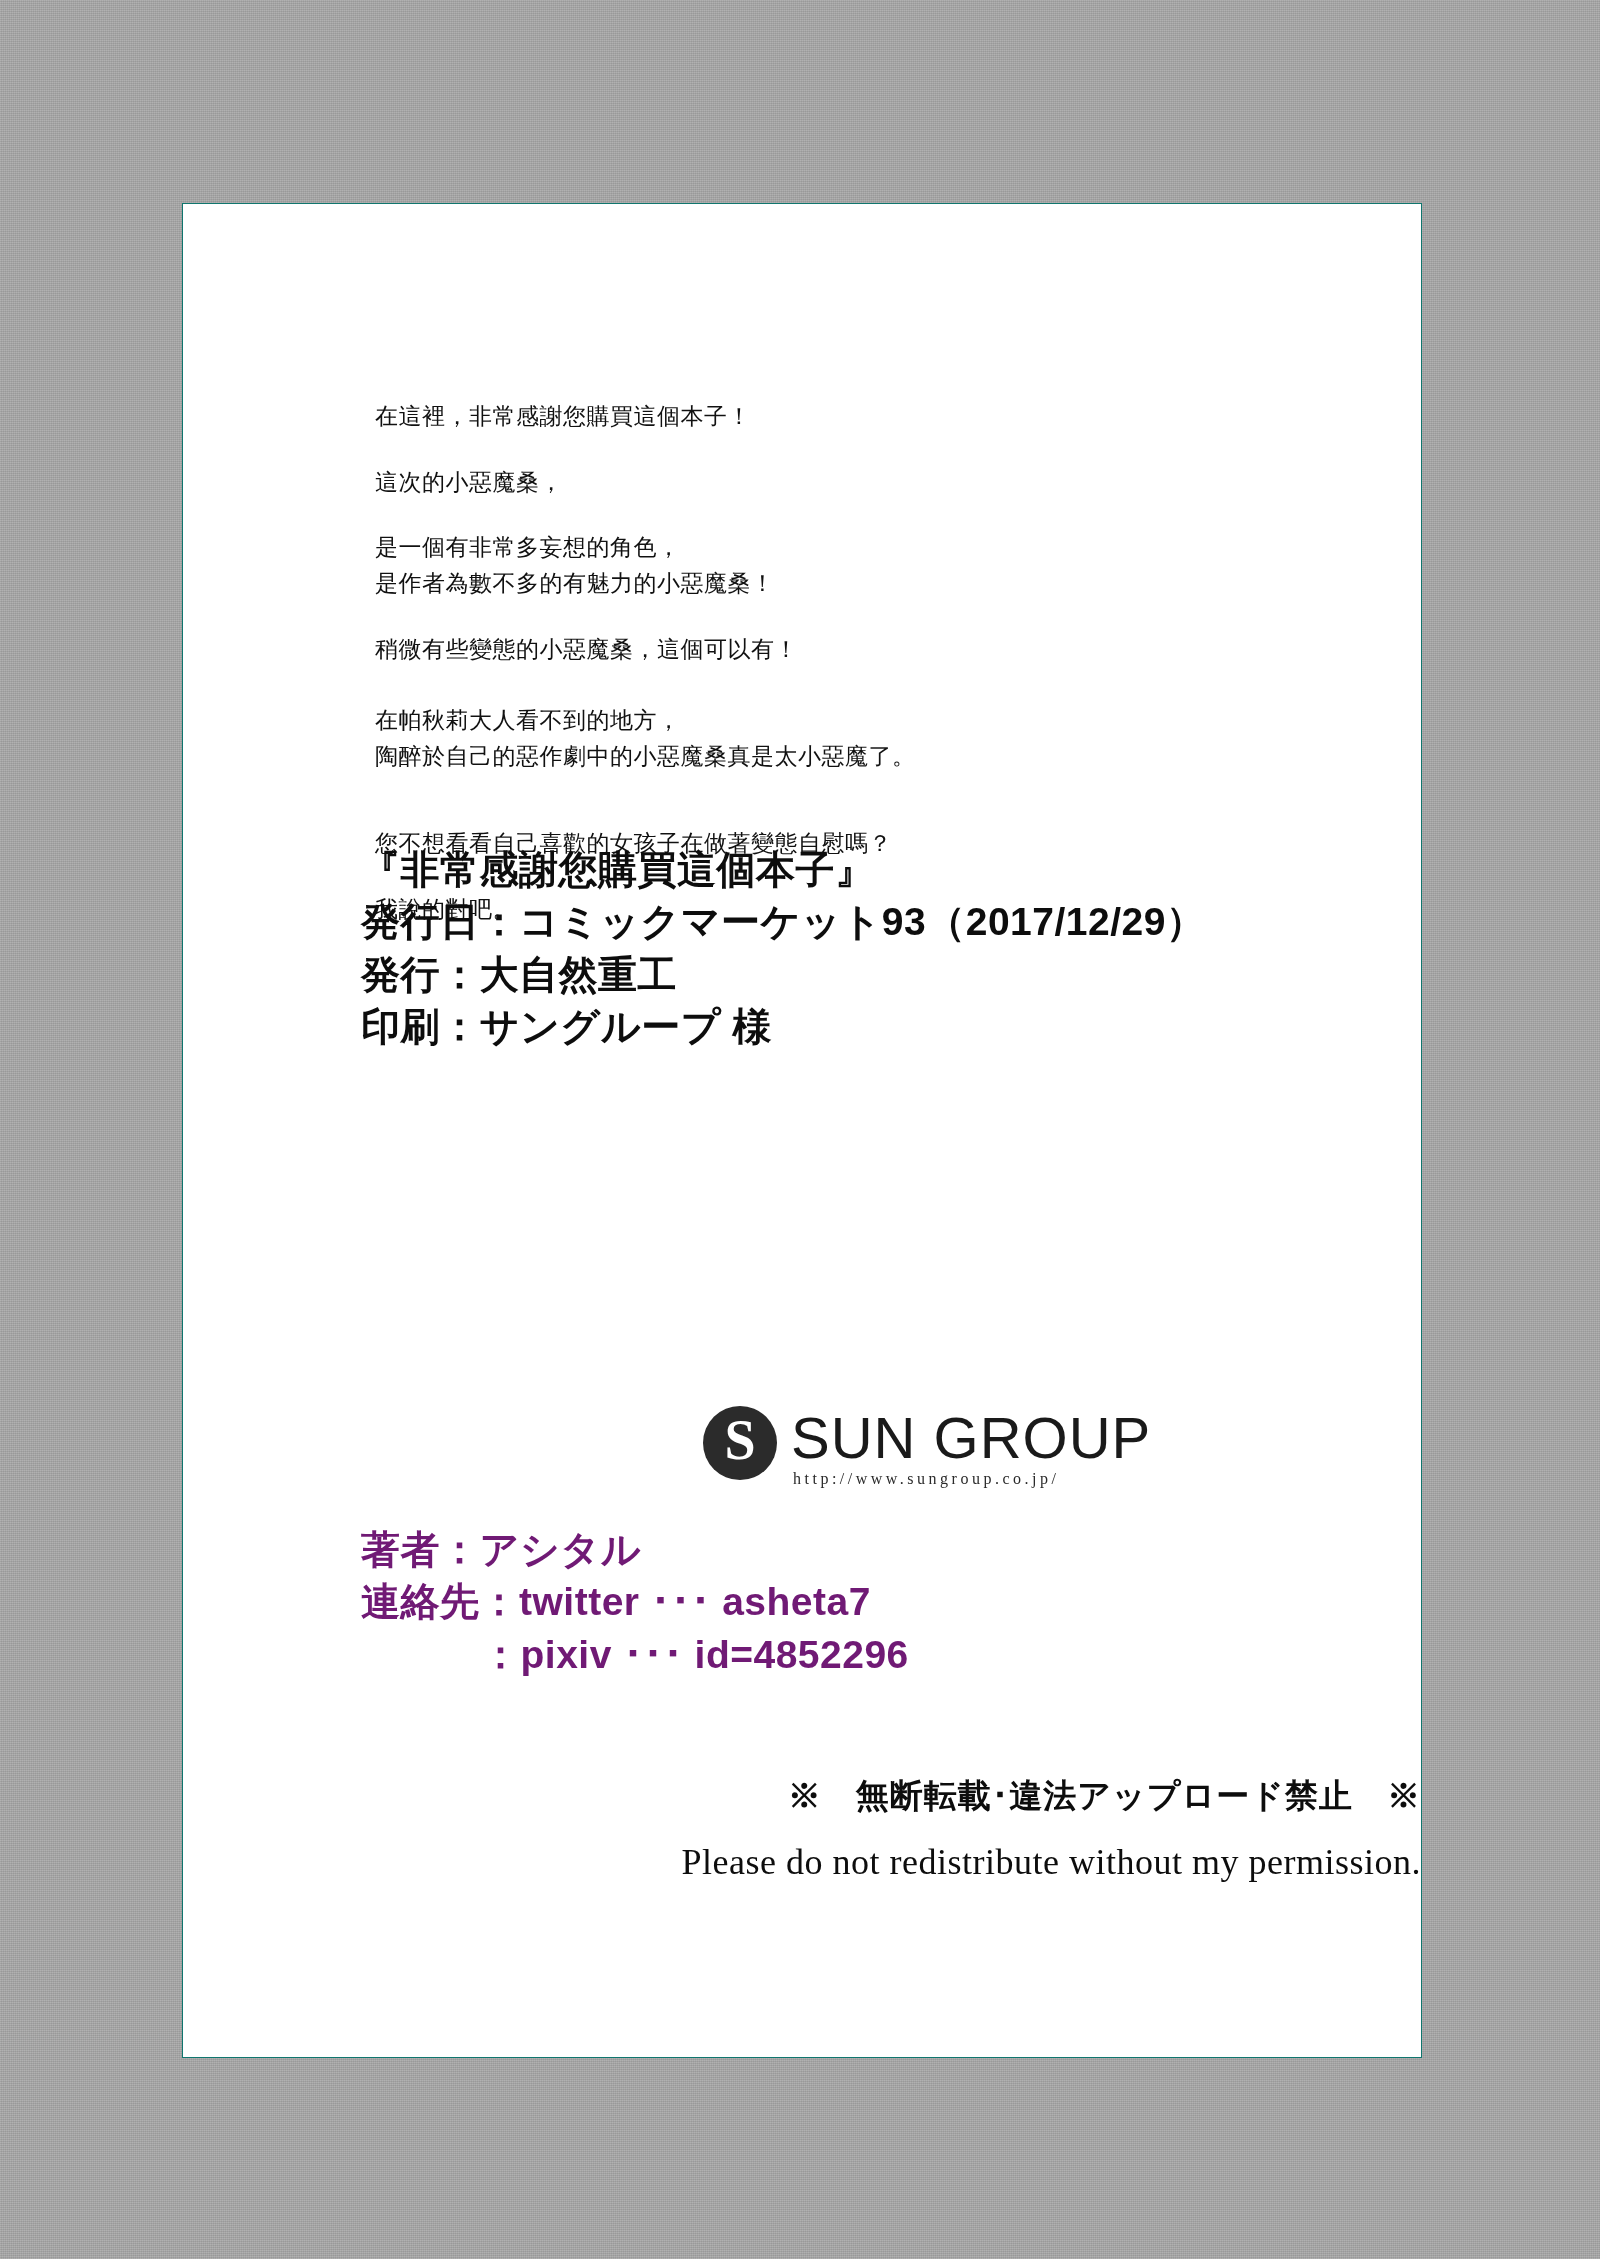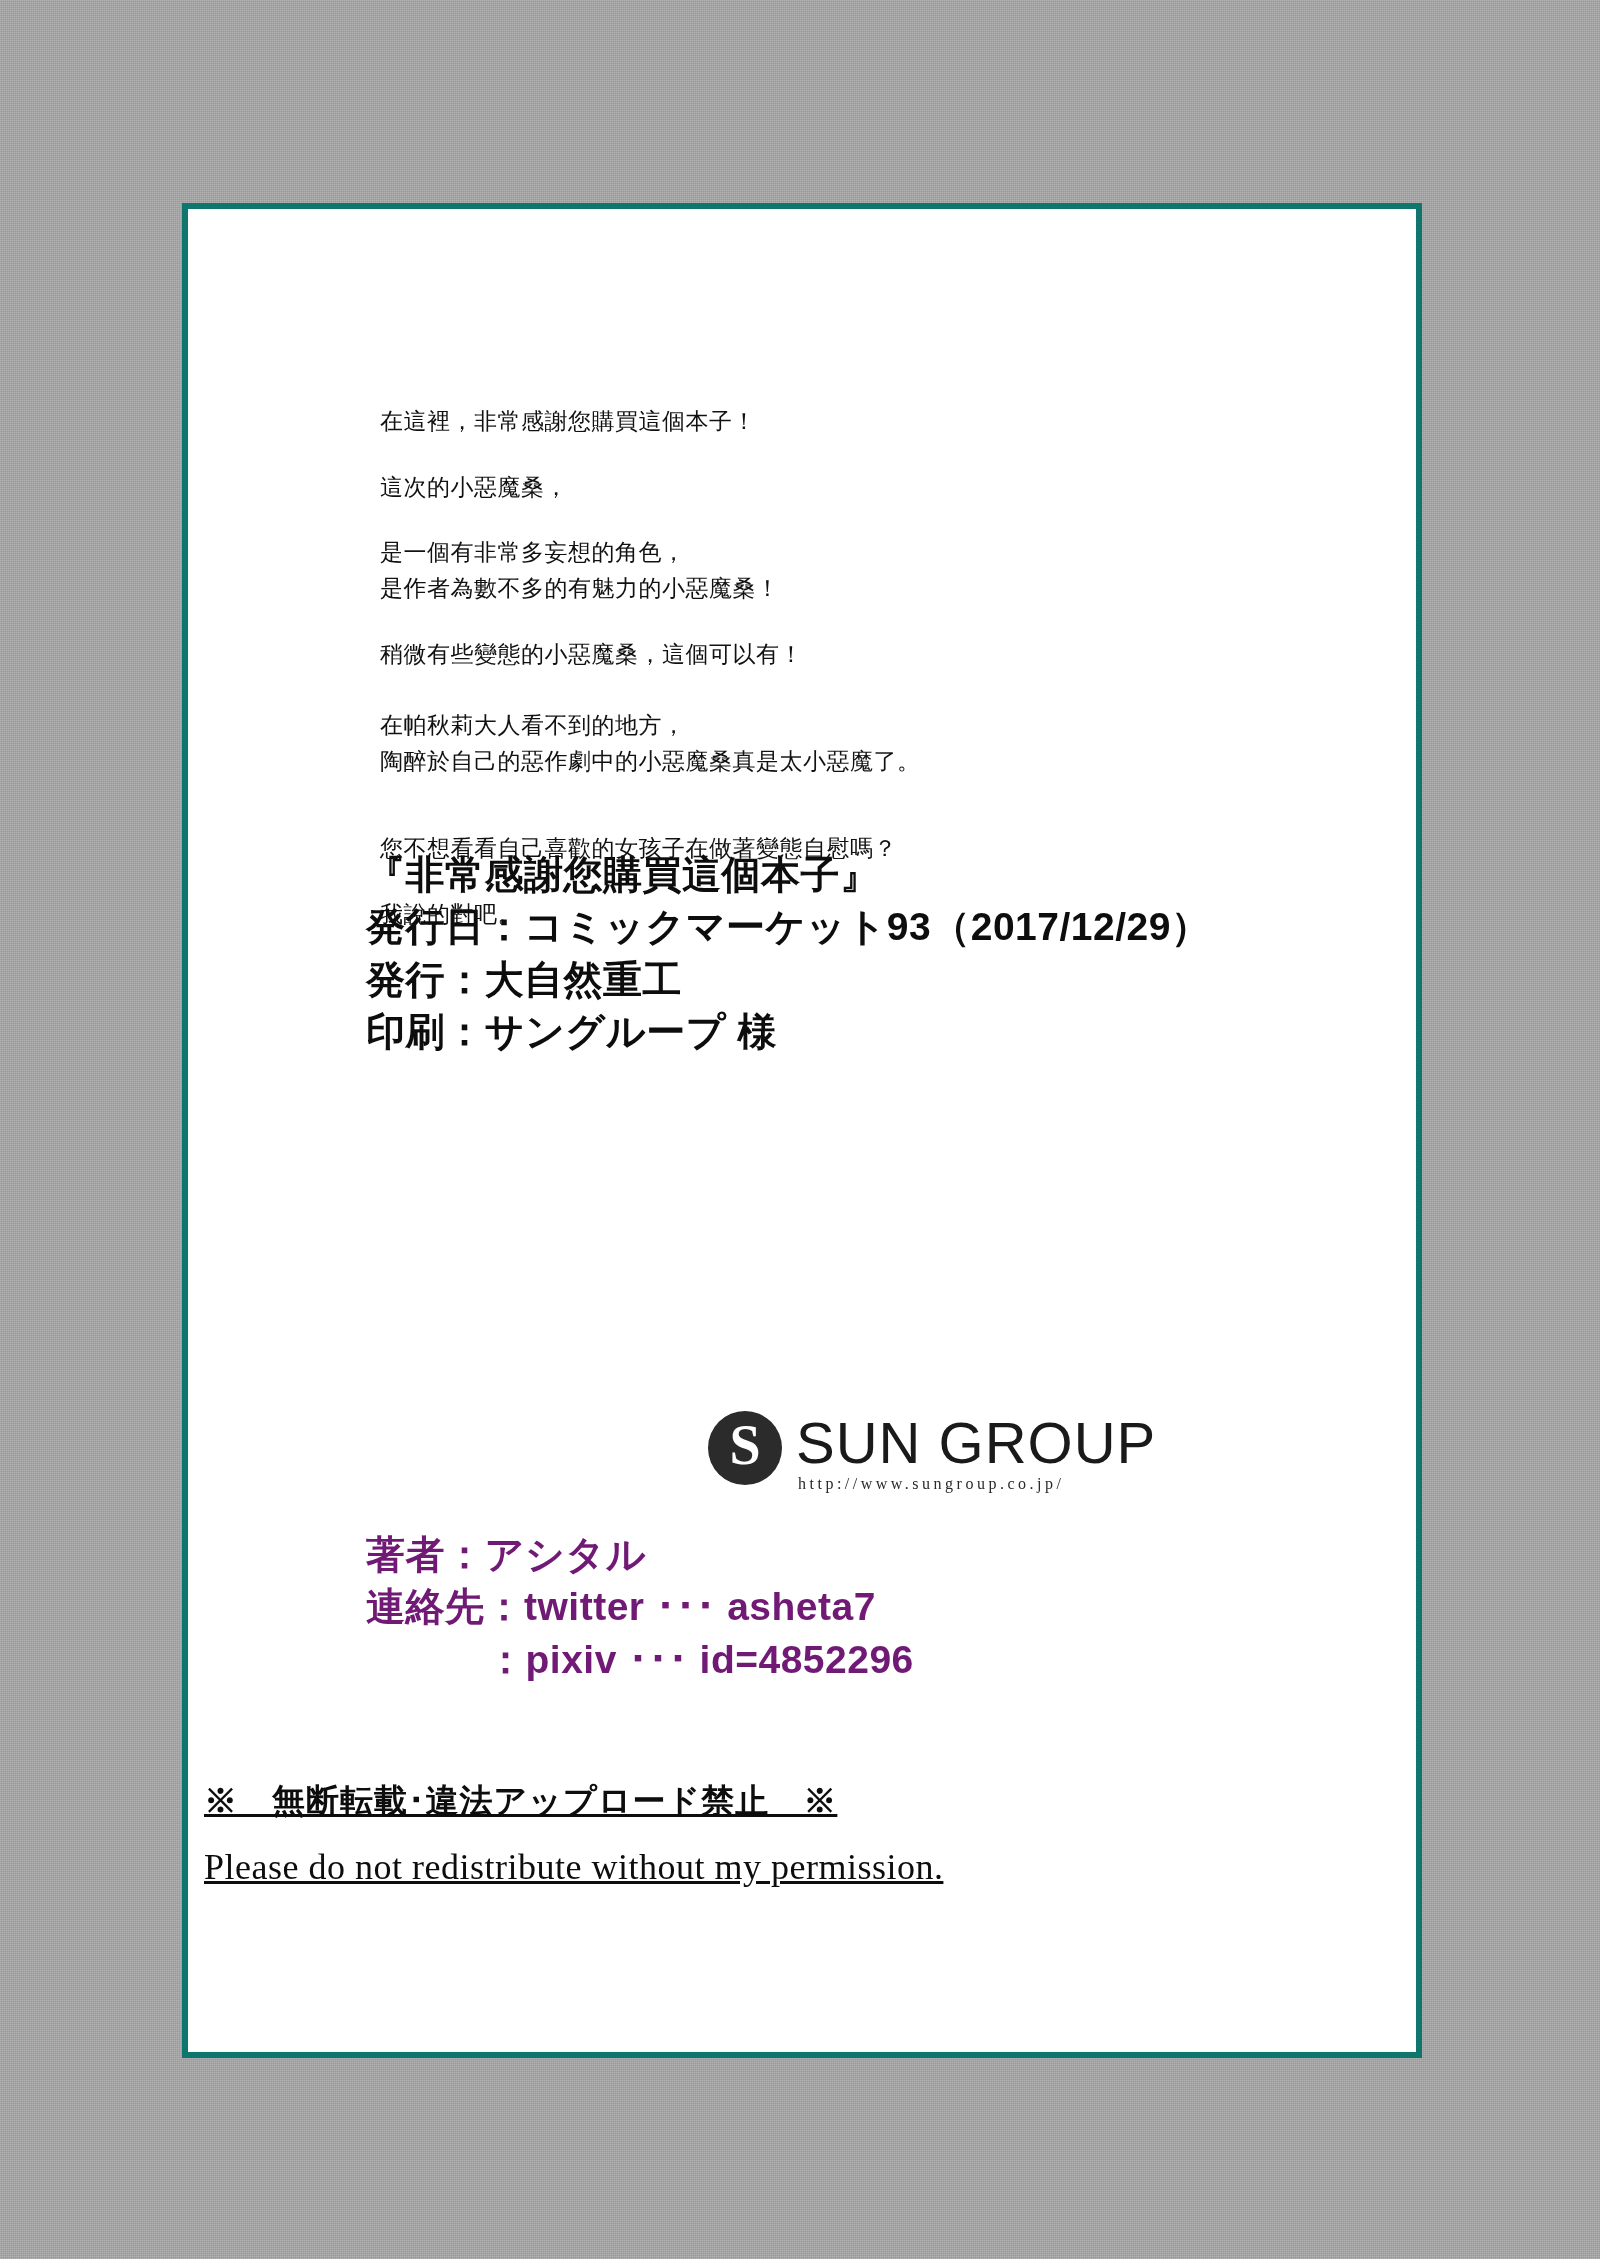--- a/index.html
+++ b/index.html
@@ -24,21 +24,21 @@
       repeating-linear-gradient(90deg, rgba(255,255,255,0.05) 0px, rgba(255,255,255,0.05) 1px, rgba(0,0,0,0.04) 1px, rgba(0,0,0,0.04) 2px);
     pointer-events: none;
   }
   .page {
     position: absolute;
     left: 182px;
     top: 203px;
     width: 1240px;
     height: 1855px;
     background: #ffffff;
-    border: 6px solid #0f766e;
+    border: 1px solid #0f766e;
     box-sizing: border-box;
   }
   .inner {
     position: absolute;
     left: 0; top: 0;
     width: 100%;
     height: 100%;
   }
 
   
@@ -144,26 +144,25 @@
   .author-block .line {
     white-space: nowrap;
   }
   .author-block .indent {
     padding-left: 120px;
   }
 
   
   .notice {
     position: absolute;
-    left: 16px;
+    left: 0;
     top: 1570px;
     width: 100%;
-    text-align: left;
+    text-align: right;
     color: #0d0d0d;
-    text-decoration: underline;
   }
   .notice .jp {
     font-size: 33px;
     font-weight: bold;
     letter-spacing: 1px;
     margin-bottom: 10px;
   }
   .notice .en {
     font-family: "Liberation Serif", serif;
     font-size: 36px;

